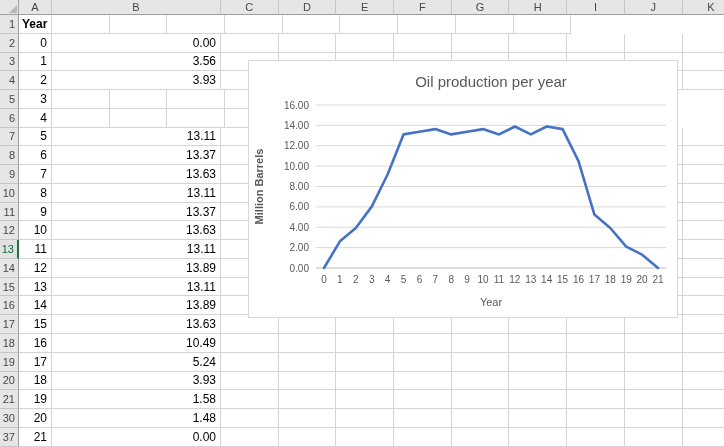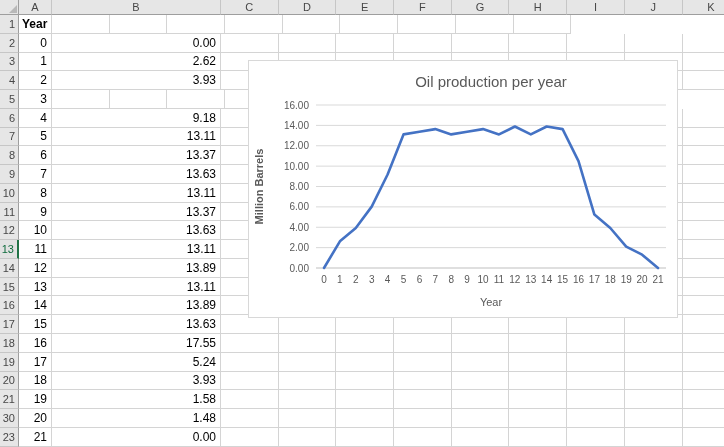--- a/index.html
+++ b/index.html
@@ -103,21 +103,21 @@
         <div class="cell w-c"></div>
         <div class="cell w-c"></div>
         <div class="cell w-c"></div>
         <div class="cell w-c"></div>
         <div class="cell w-c"></div>
         <div class="cell w-c"></div>
       </div>
       <div class="grid-row">
         <div class="rowhdr">3</div>
         <div class="cell w-a num">1</div>
-        <div class="cell w-b num">2.62</div>
+        <div class="cell w-b num">3.56</div>
         <div class="cell w-c"></div>
         <div class="cell w-c"></div>
         <div class="cell w-c"></div>
         <div class="cell w-c"></div>
         <div class="cell w-c"></div>
         <div class="cell w-c"></div>
         <div class="cell w-c"></div>
         <div class="cell w-c"></div>
         <div class="cell w-c"></div>
       </div>
@@ -144,21 +144,20 @@
         <div class="cell w-c"></div>
         <div class="cell w-c"></div>
         <div class="cell w-c"></div>
         <div class="cell w-c"></div>
         <div class="cell w-c"></div>
         <div class="cell w-c"></div>
       </div>
       <div class="grid-row">
         <div class="rowhdr">6</div>
         <div class="cell w-a num">4</div>
-        <div class="cell w-b num">9.18</div>
         <div class="cell w-c"></div>
         <div class="cell w-c"></div>
         <div class="cell w-c"></div>
         <div class="cell w-c"></div>
         <div class="cell w-c"></div>
         <div class="cell w-c"></div>
         <div class="cell w-c"></div>
         <div class="cell w-c"></div>
         <div class="cell w-c"></div>
       </div>
@@ -312,21 +311,21 @@
         <div class="cell w-c"></div>
         <div class="cell w-c"></div>
         <div class="cell w-c"></div>
         <div class="cell w-c"></div>
         <div class="cell w-c"></div>
         <div class="cell w-c"></div>
       </div>
       <div class="grid-row">
         <div class="rowhdr">18</div>
         <div class="cell w-a num">16</div>
-        <div class="cell w-b num">17.55</div>
+        <div class="cell w-b num">10.49</div>
         <div class="cell w-c"></div>
         <div class="cell w-c"></div>
         <div class="cell w-c"></div>
         <div class="cell w-c"></div>
         <div class="cell w-c"></div>
         <div class="cell w-c"></div>
         <div class="cell w-c"></div>
         <div class="cell w-c"></div>
         <div class="cell w-c"></div>
       </div>
@@ -380,21 +379,21 @@
         <div class="cell w-c"></div>
         <div class="cell w-c"></div>
         <div class="cell w-c"></div>
         <div class="cell w-c"></div>
         <div class="cell w-c"></div>
         <div class="cell w-c"></div>
         <div class="cell w-c"></div>
         <div class="cell w-c"></div>
       </div>
       <div class="grid-row">
-        <div class="rowhdr">23</div>
+        <div class="rowhdr">37</div>
         <div class="cell w-a num">21</div>
         <div class="cell w-b num">0.00</div>
         <div class="cell w-c"></div>
         <div class="cell w-c"></div>
         <div class="cell w-c"></div>
         <div class="cell w-c"></div>
         <div class="cell w-c"></div>
         <div class="cell w-c"></div>
         <div class="cell w-c"></div>
         <div class="cell w-c"></div>

